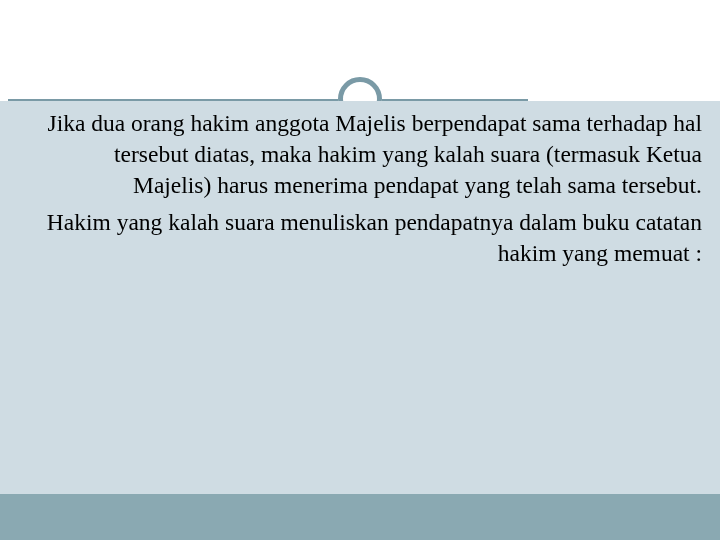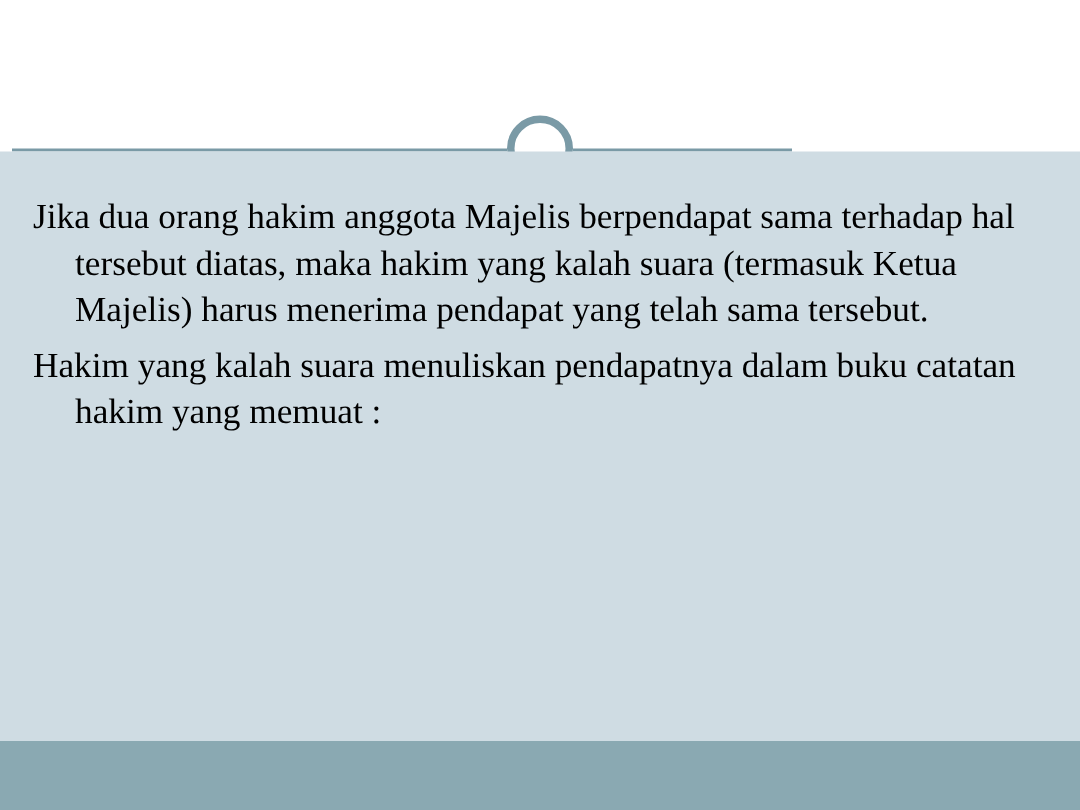--- a/index.html
+++ b/index.html
@@ -72,22 +72,23 @@
     position: absolute;
     left: 0;
     top: 494px;
     width: 720px;
     height: 46px;
     background: #8aa9b2;
   }
   .content {
     position: absolute;
     left: 22px;
-    top: 130px;
+    top: 108px;
     width: 680px;
+    text-align: right;
   }
   p.para {
     margin: 0 0 2px 0;
     font-size: 23.5px;
     line-height: 1.32;
     color: #000000;
     text-indent: 0;
     padding-left: 28px;
   }
   p.para .first-line {

